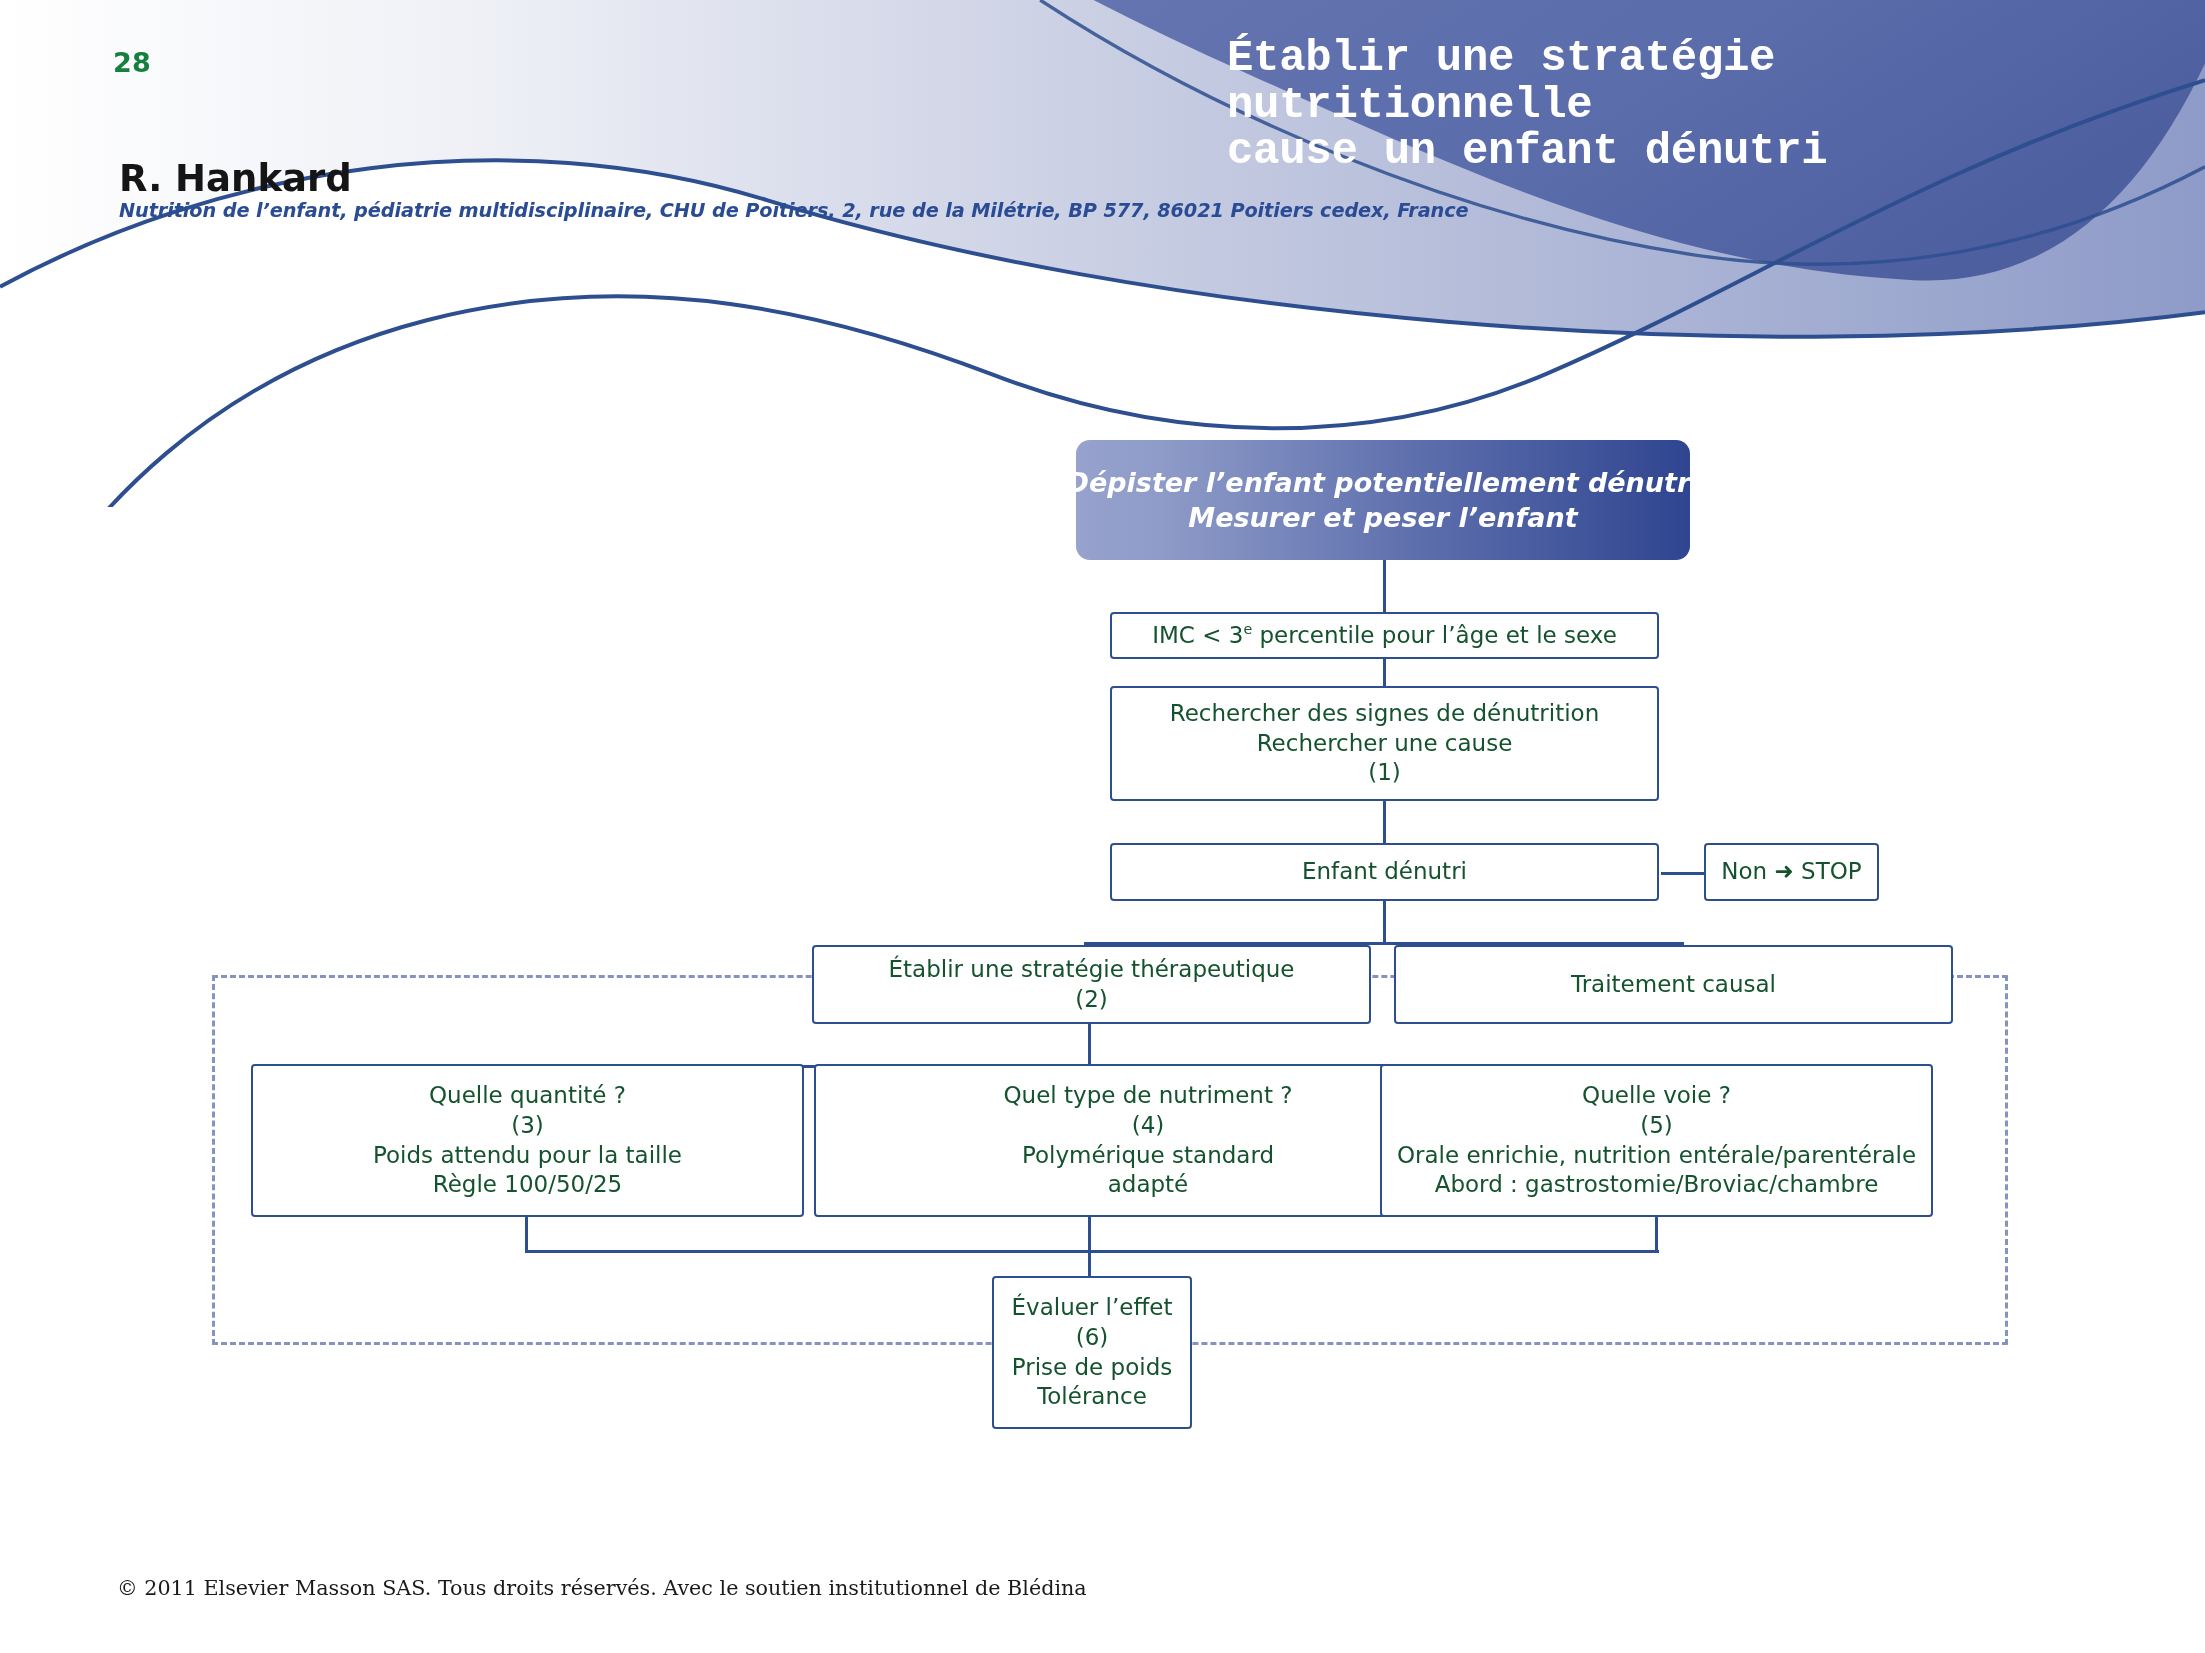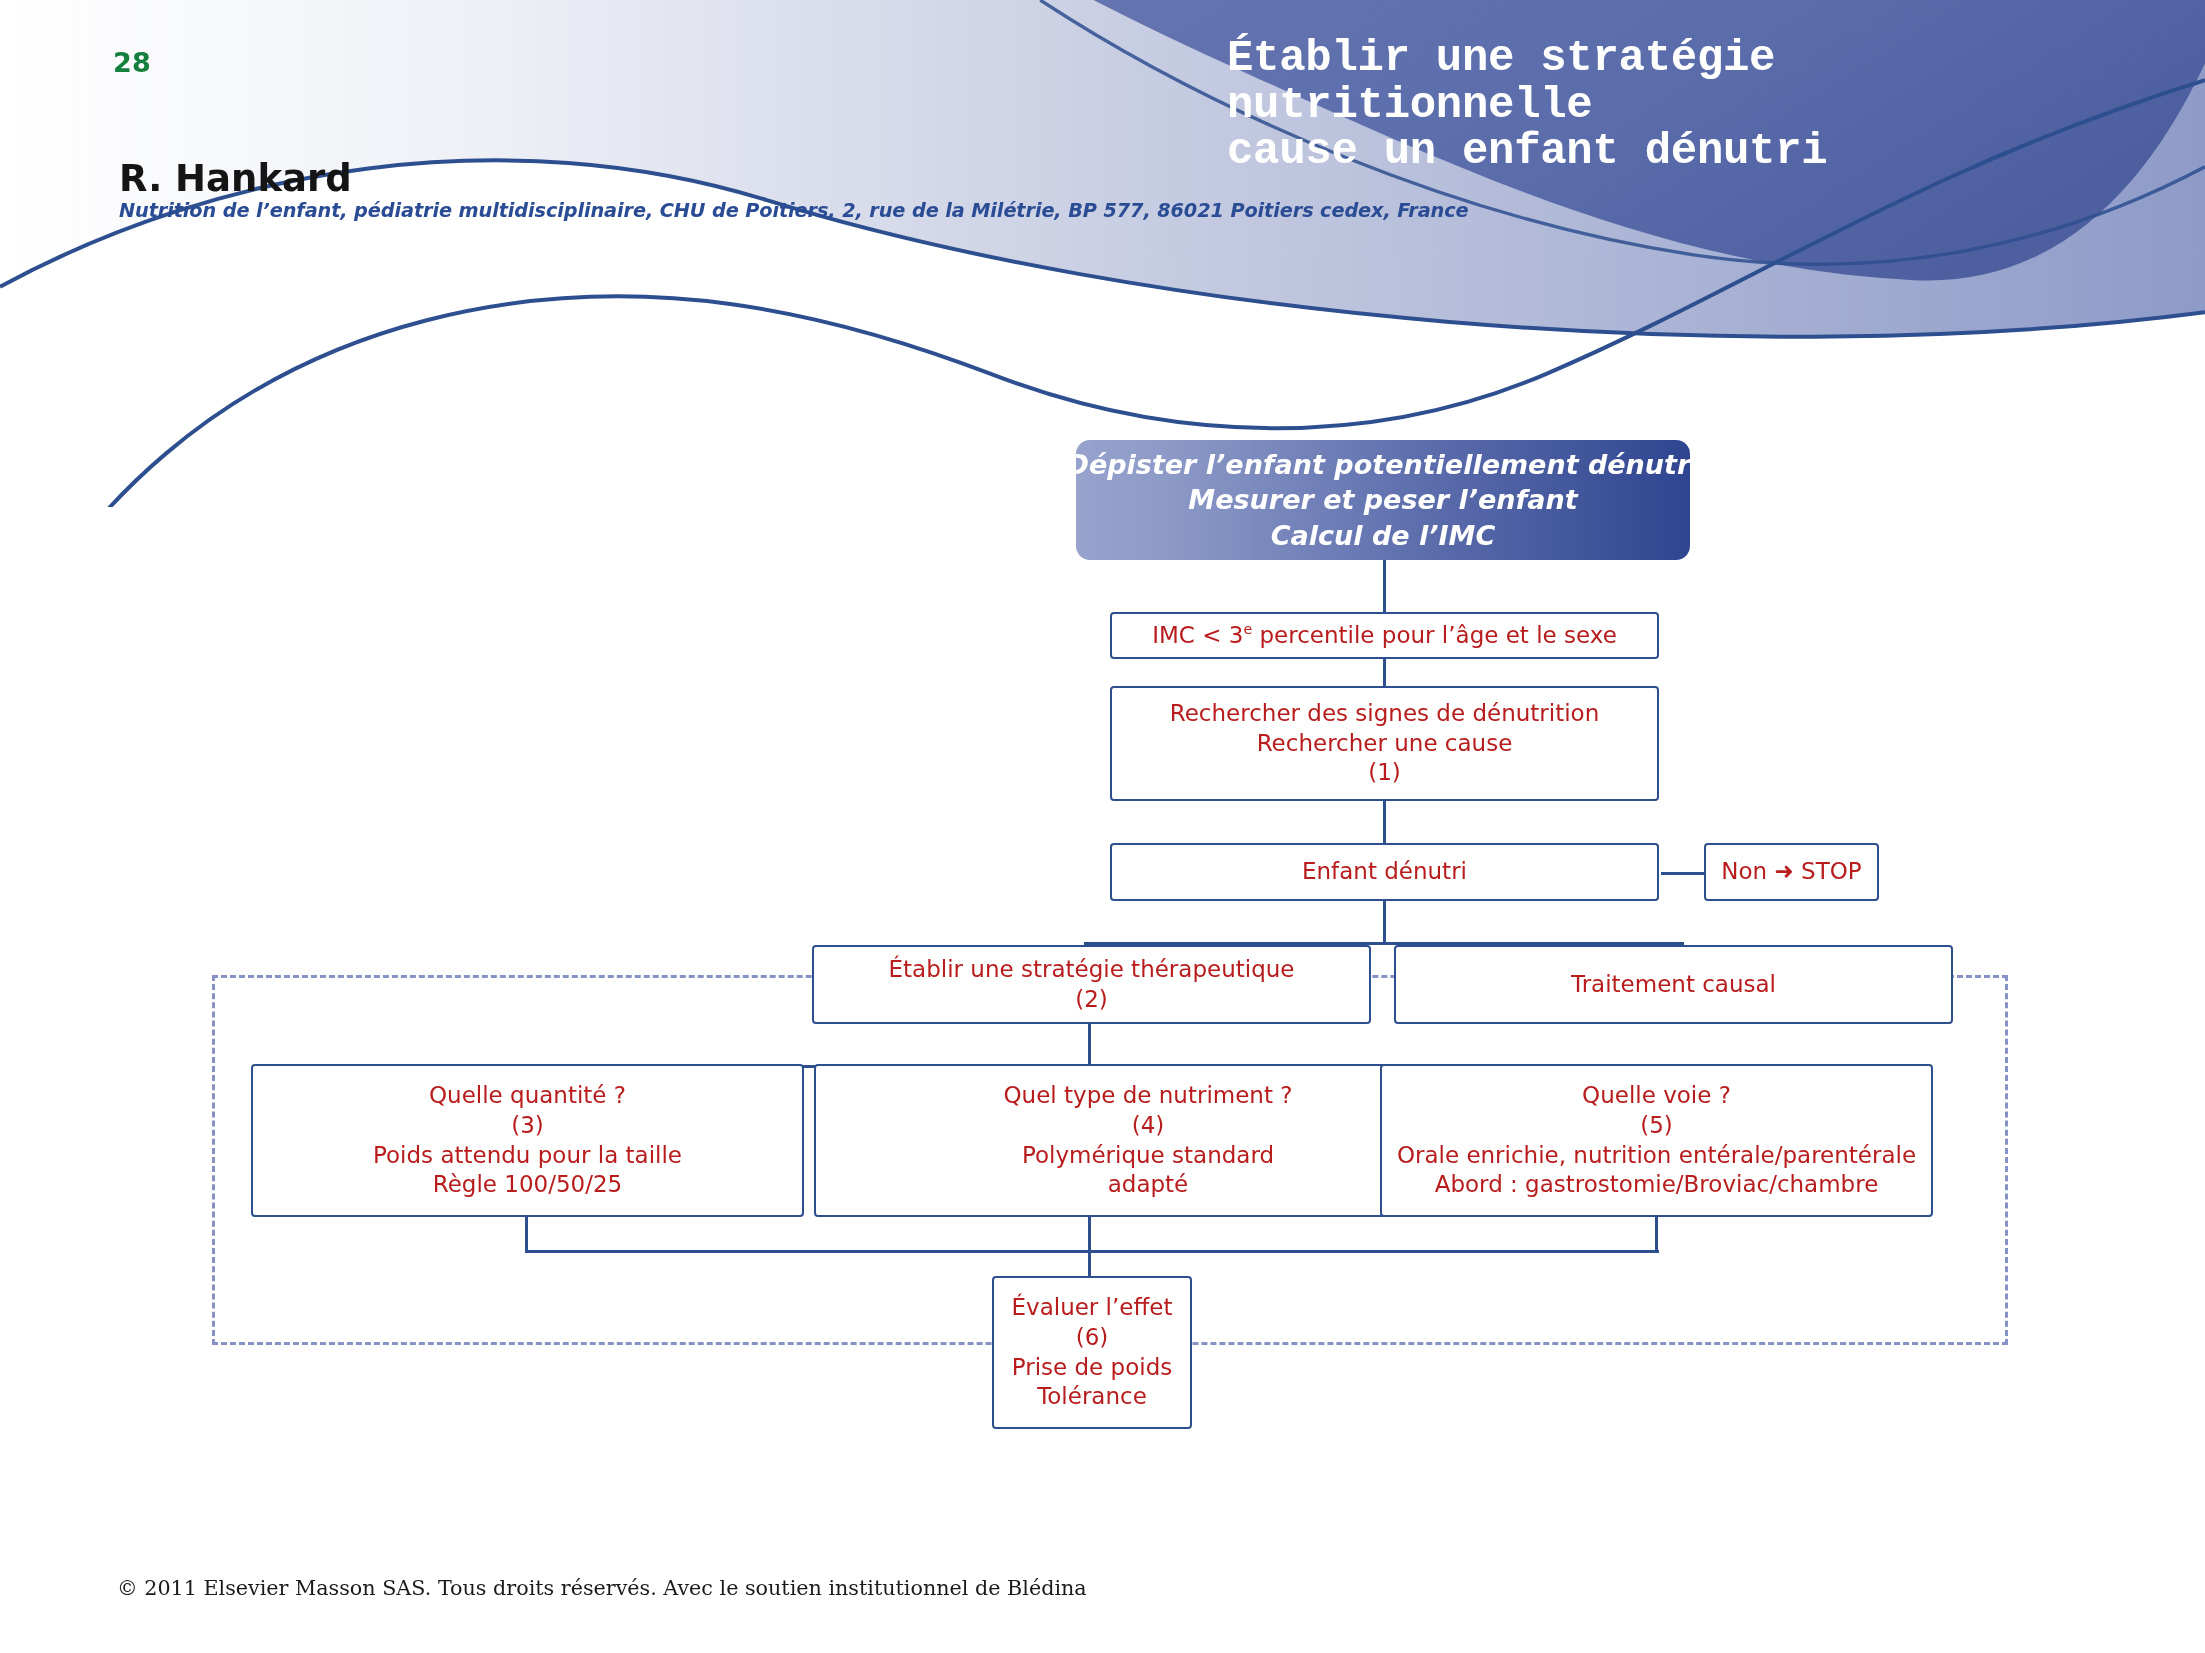--- a/index.html
+++ b/index.html
@@ -93,21 +93,21 @@
   .node {
     position: absolute;
     box-sizing: border-box;
     border: 2.7px solid #2e4f8f;
     border-radius: 4px;
     background: #ffffff;
     display: flex;
     align-items: center;
     justify-content: center;
     text-align: center;
-    color: #b91c1c;
+    color: #14532d;
     font-family: "DejaVu Sans", sans-serif;
     line-height: 1.30;
   }
   .node .ln { display: block; white-space: nowrap; }
 
   
   .node-head {
     background: linear-gradient(to right, #97a2cd 0%, #8e9bc8 14%, #5e6fad 55%, #2f4590 100%);
     border: none;
     border-radius: 14px;
@@ -232,21 +232,20 @@
     <div class="conn" style="left:1088px; top:1217px; width:3.3px; height:35px;"></div>
     <div class="conn" style="left:1655px; top:1217px; width:3.3px; height:35px;"></div>
     <div class="conn" style="left:525px; top:1250px; width:1134px; height:3.3px;"></div>
 
     <div class="conn" style="left:1088px; top:1250px; width:2.7px; height:43px;"></div>
 
     <div class="node node-head" style="left:1076px; top:440px; width:614px; height:120px;">
       <div>
         <span class="ln">Dépister l’enfant potentiellement dénutri</span>
         <span class="ln">Mesurer et peser l’enfant</span>
-        <span class="ln">Calcul de l’IMC</span>
       </div>
     </div>
 
     <div class="node" style="left:1110px; top:612px; width:549px; height:47px; font-size:23px;">
       <div>
         <span class="ln"><span>IMC &lt; 3</span><sup style="font-size:0.62em;">e</sup><span> percentile pour l’âge et le sexe</span></span>
       </div>
     </div>
 
     <div class="node" style="left:1110px; top:686px; width:549px; height:115px; font-size:23px;">

